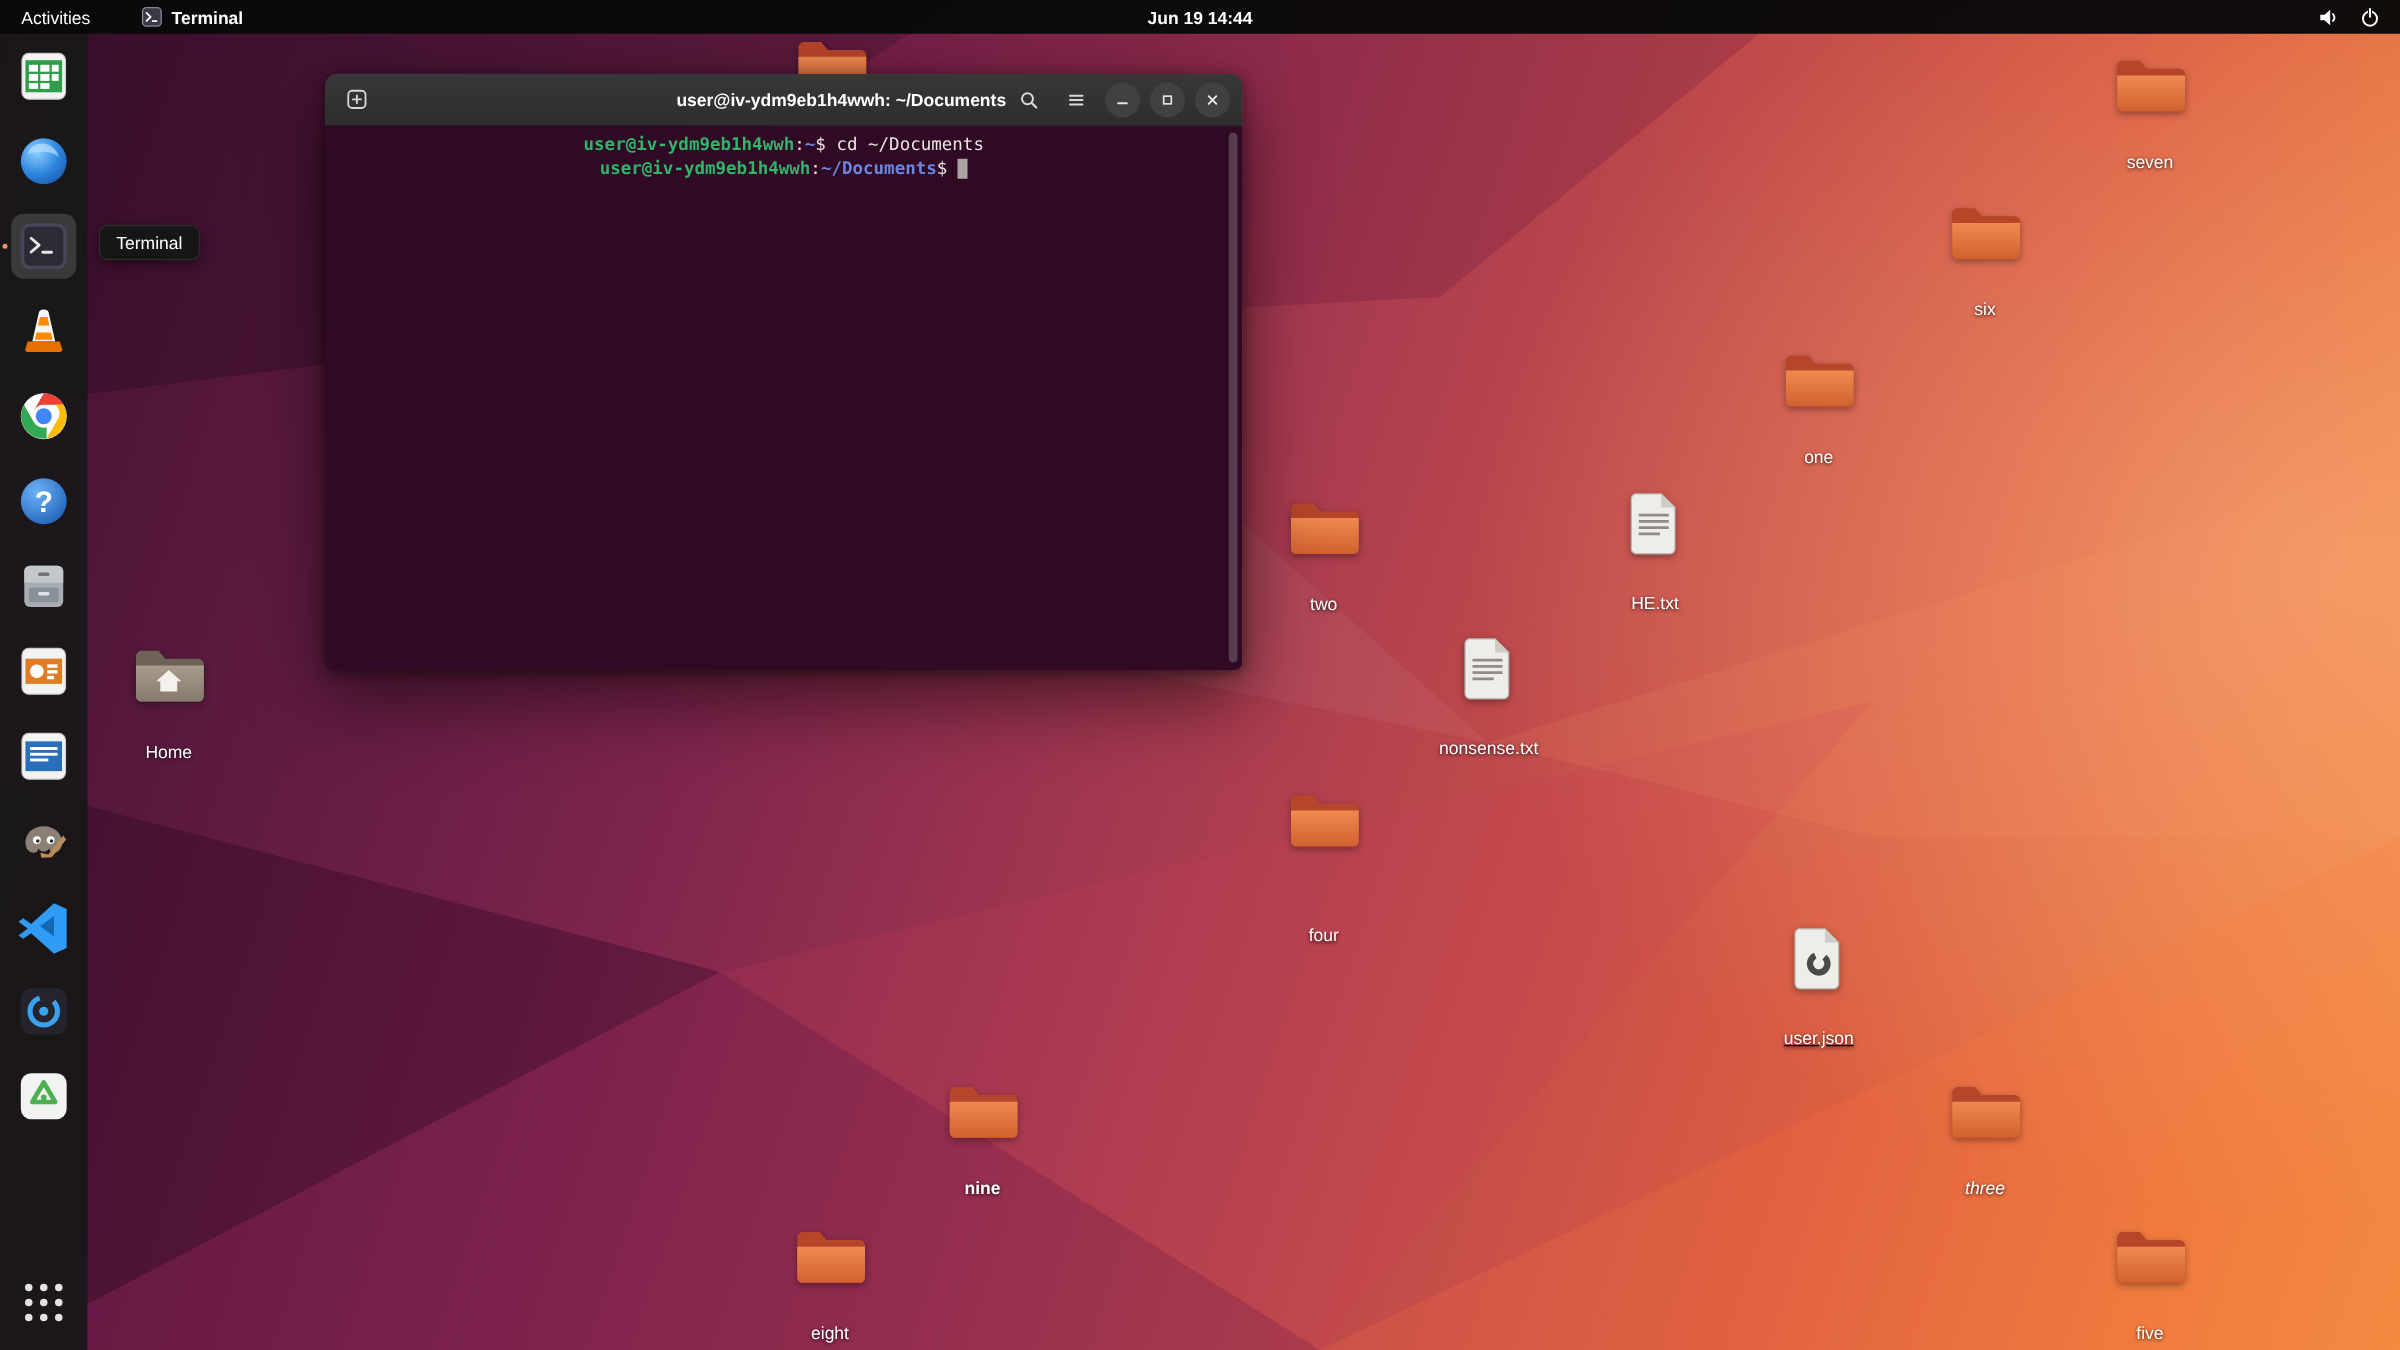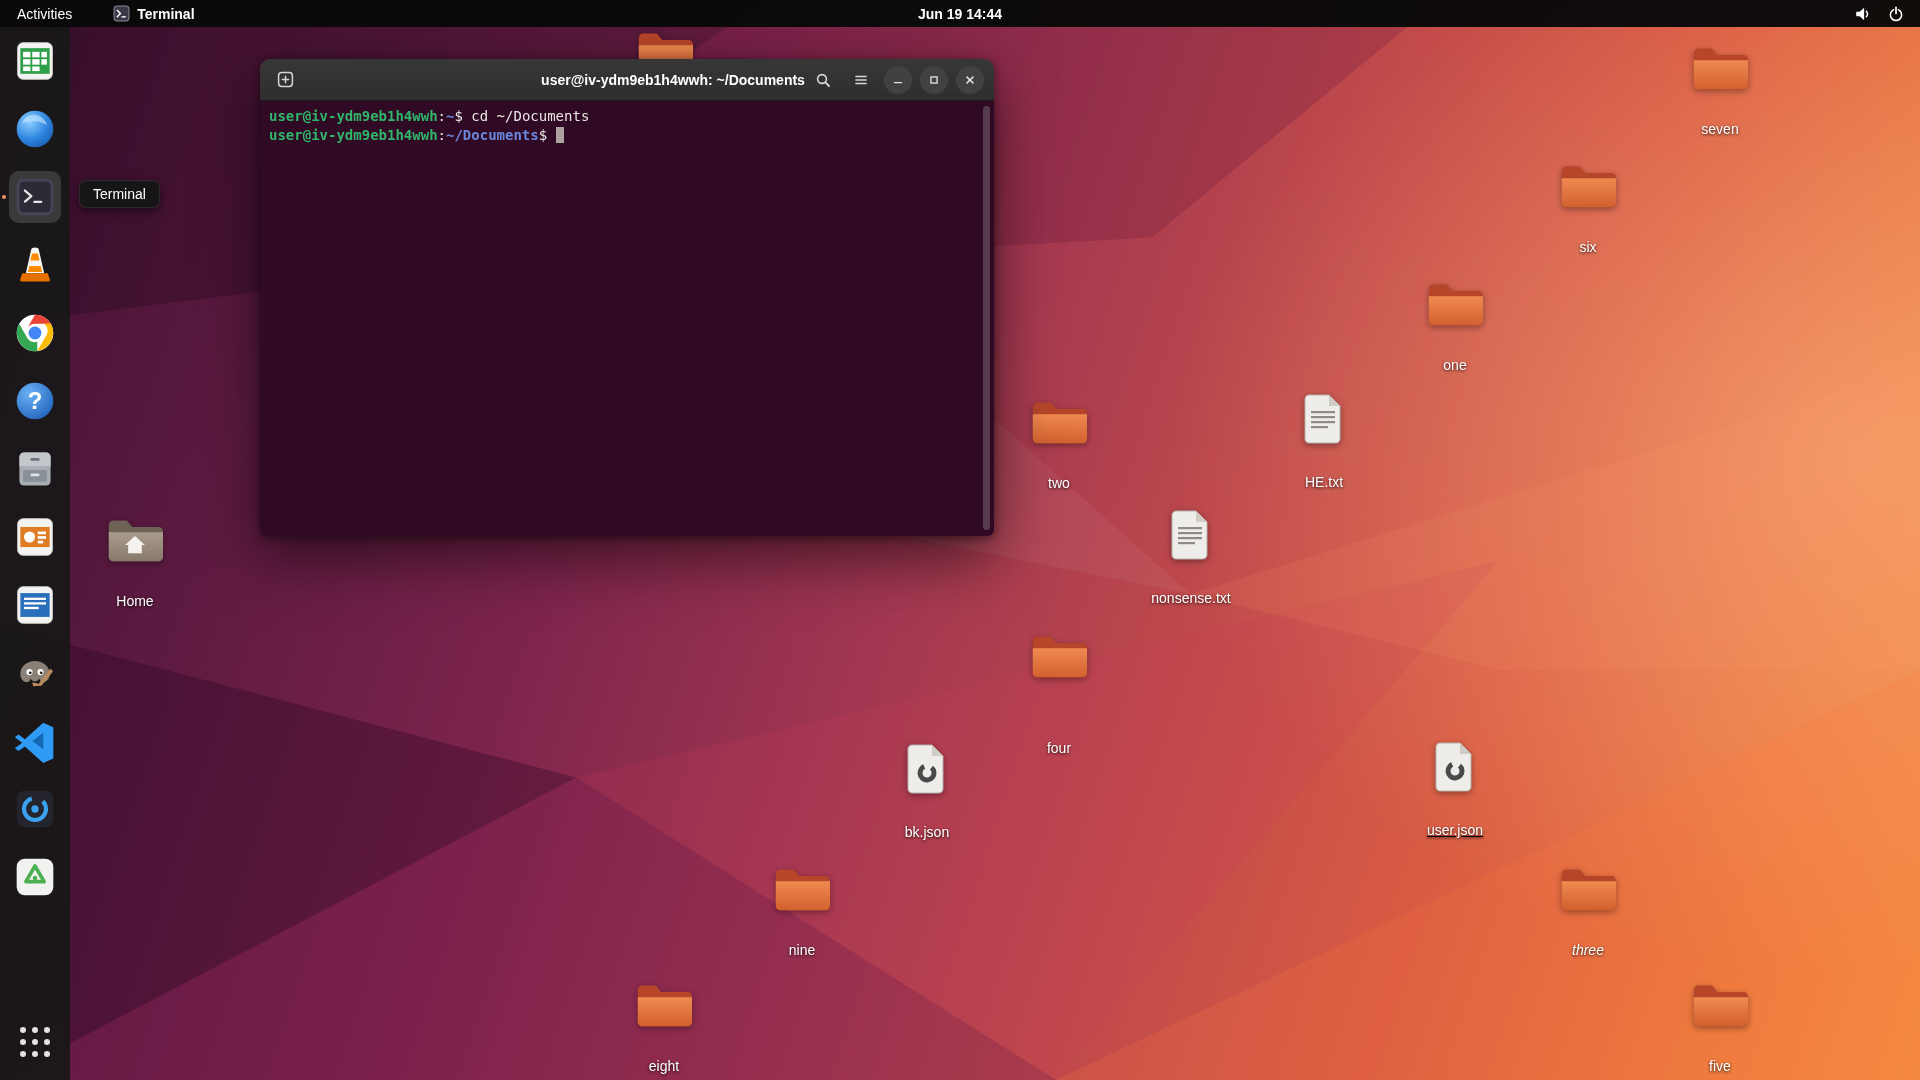--- a/index.html
+++ b/index.html
@@ -63,21 +63,21 @@
     box-shadow:0 22px 60px rgba(0,0,0,.55), 0 2px 10px rgba(0,0,0,.45);}
   .win-header{height:41px;flex:0 0 41px;background:linear-gradient(#373737,#2e2e2e);
     border-bottom:1px solid #1e1e1e;display:flex;align-items:center;position:relative;}
   .win-title{position:absolute;left:50%;transform:translateX(-50%);color:#fff;font-weight:bold;font-size:14px;white-space:nowrap;margin-left:46px;}
   .hbtn{width:30px;height:30px;display:flex;align-items:center;justify-content:center;
     background:transparent;border:none;cursor:pointer;border-radius:6px;padding:0;}
   .hbtn.left{margin-left:10px;}
   .win-controls{margin-left:auto;display:flex;align-items:center;gap:8px;padding-right:10px;}
   .wc-circle{width:28px;height:28px;border-radius:50%;background:#414141;display:flex;align-items:center;justify-content:center;border:none;cursor:pointer;padding:0;}
   .term-body{flex:1;background:var(--terminal-bg);padding:6px 9px;
-    font-family:"DejaVu Sans Mono", monospace;font-size:14px;line-height:19px;color:#e9e6e2;cursor:text;}
+    font-family:"DejaVu Sans Mono", monospace;font-size:14px;line-height:19px;color:#e9e6e2;cursor:text;text-align:center;}
   .tline{white-space:pre;}
   .tu{color:var(--prompt-green);font-weight:bold;}
   .td{color:var(--path-blue);font-weight:bold;}
   .cursor{display:inline-block;width:8px;height:16px;background:#b9b4ae;vertical-align:text-bottom;opacity:.9;}
   .term-scrollbar{position:absolute;right:3px;top:47px;bottom:6px;width:9px;}
   .term-scrollbar .thumb{position:absolute;top:0;bottom:0;left:1px;width:7px;border-radius:4px;background:#5b4152;opacity:.9;}
 </style>
 </head>
 <body style="--prompt-green: #30b56b; --path-blue: #6a87dd; --terminal-bg: #300a24; --accent-orange: #e95420;">
 
@@ -177,37 +177,29 @@
           <linearGradient id="gfold" x1="0" y1="0" x2="0" y2="1">
             <stop offset="0" stop-color="#ef8a50"></stop>
             <stop offset="1" stop-color="#d2602f"></stop>
           </linearGradient>
         </defs>
         <path d="M3 9c0-2.8 2.2-5 5-5h15l6 7h29c2.8 0 5 2.2 5 5v28c0 2.8-2.2 5-5 5H8c-2.8 0-5-2.2-5-5z" fill="#b6452a"></path>
         <path d="M3 17h60v27c0 2.8-2.2 5-5 5H8c-2.8 0-5-2.2-5-5z" fill="url(#gfold)"></path>
       </svg>
       <div class="desk-label">four</div>
     </div>
-    <div class="desk-icon" style="left: 869px; top: 743px;">
-      <svg class="file-svg" viewBox="0 0 44 52">
-        <path d="M7 2h20l11 11v33c0 2.2-1.8 4-4 4H7c-2.2 0-4-1.8-4-4V6c0-2.2 1.8-4 4-4z" fill="#efedea" stroke="#b5b2ac" stroke-width="1"></path>
-        <path d="M27 2l11 11H27z" fill="#cfccc5"></path>
-        <circle cx="22" cy="30" r="7" fill="none" stroke="#4a4a4a" stroke-width="5" stroke-dasharray="36 8" transform="rotate(-50 22 30)"></circle>
-      </svg>
-      <div class="desk-label">bk.json</div>
-    </div>
     <div class="desk-icon" style="left: 1397px; top: 741px; text-decoration: underline;">
       <svg class="file-svg" viewBox="0 0 44 52">
         <path d="M7 2h20l11 11v33c0 2.2-1.8 4-4 4H7c-2.2 0-4-1.8-4-4V6c0-2.2 1.8-4 4-4z" fill="#efedea" stroke="#b5b2ac" stroke-width="1"></path>
         <path d="M27 2l11 11H27z" fill="#cfccc5"></path>
         <circle cx="22" cy="30" r="7" fill="none" stroke="#4a4a4a" stroke-width="5" stroke-dasharray="36 8" transform="rotate(-50 22 30)"></circle>
       </svg>
       <div class="desk-label">user.json</div>
     </div>
-    <div class="desk-icon" style="left: 744px; top: 866px;">
+    <div class="desk-icon" style="left: 728px; top: 866px; font-weight: bold;">
       <svg class="folder-svg" viewBox="0 0 64 52">
         <defs>
           <linearGradient id="gfold" x1="0" y1="0" x2="0" y2="1">
             <stop offset="0" stop-color="#ef8a50"></stop>
             <stop offset="1" stop-color="#d2602f"></stop>
           </linearGradient>
         </defs>
         <path d="M3 9c0-2.8 2.2-5 5-5h15l6 7h29c2.8 0 5 2.2 5 5v28c0 2.8-2.2 5-5 5H8c-2.8 0-5-2.2-5-5z" fill="#b6452a"></path>
         <path d="M3 17h60v27c0 2.8-2.2 5-5 5H8c-2.8 0-5-2.2-5-5z" fill="url(#gfold)"></path>
       </svg>

